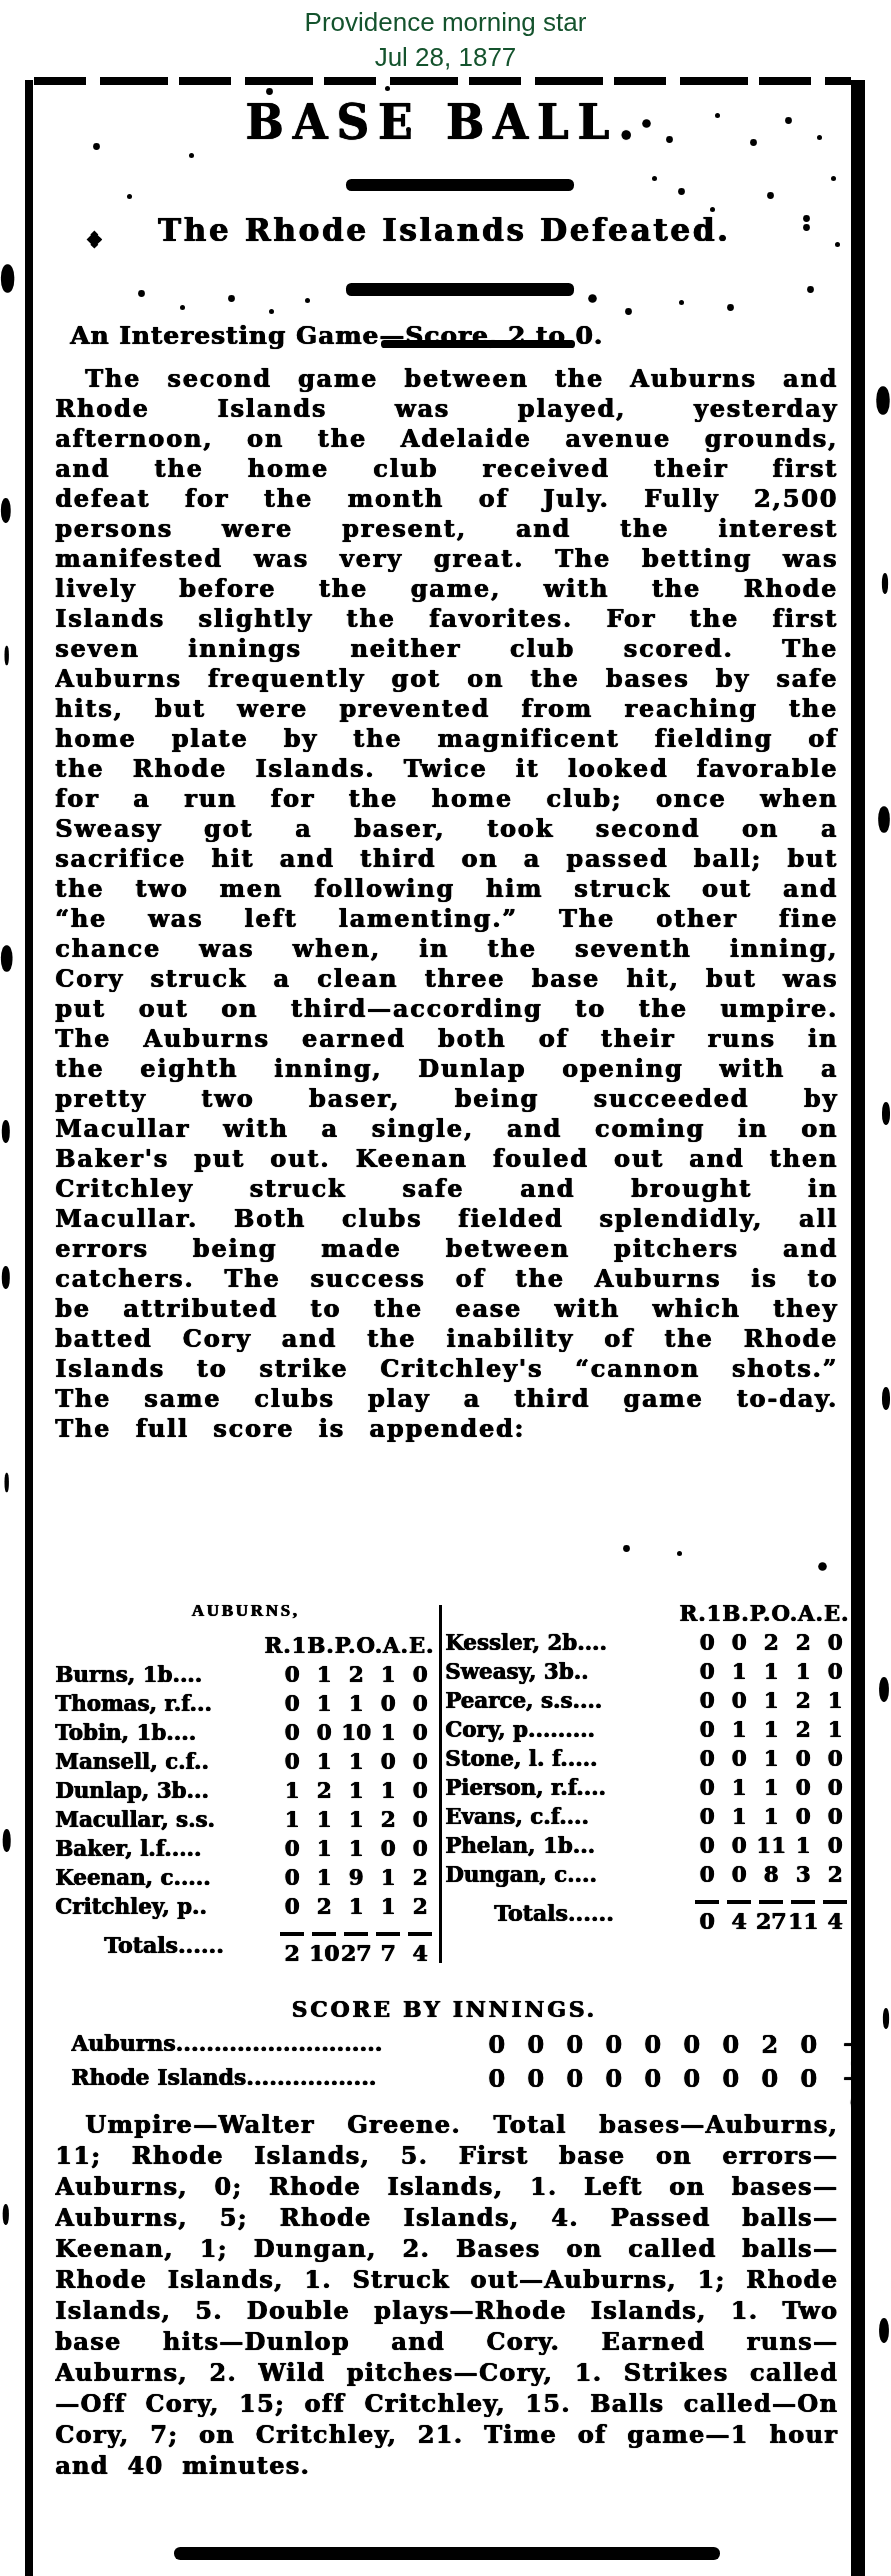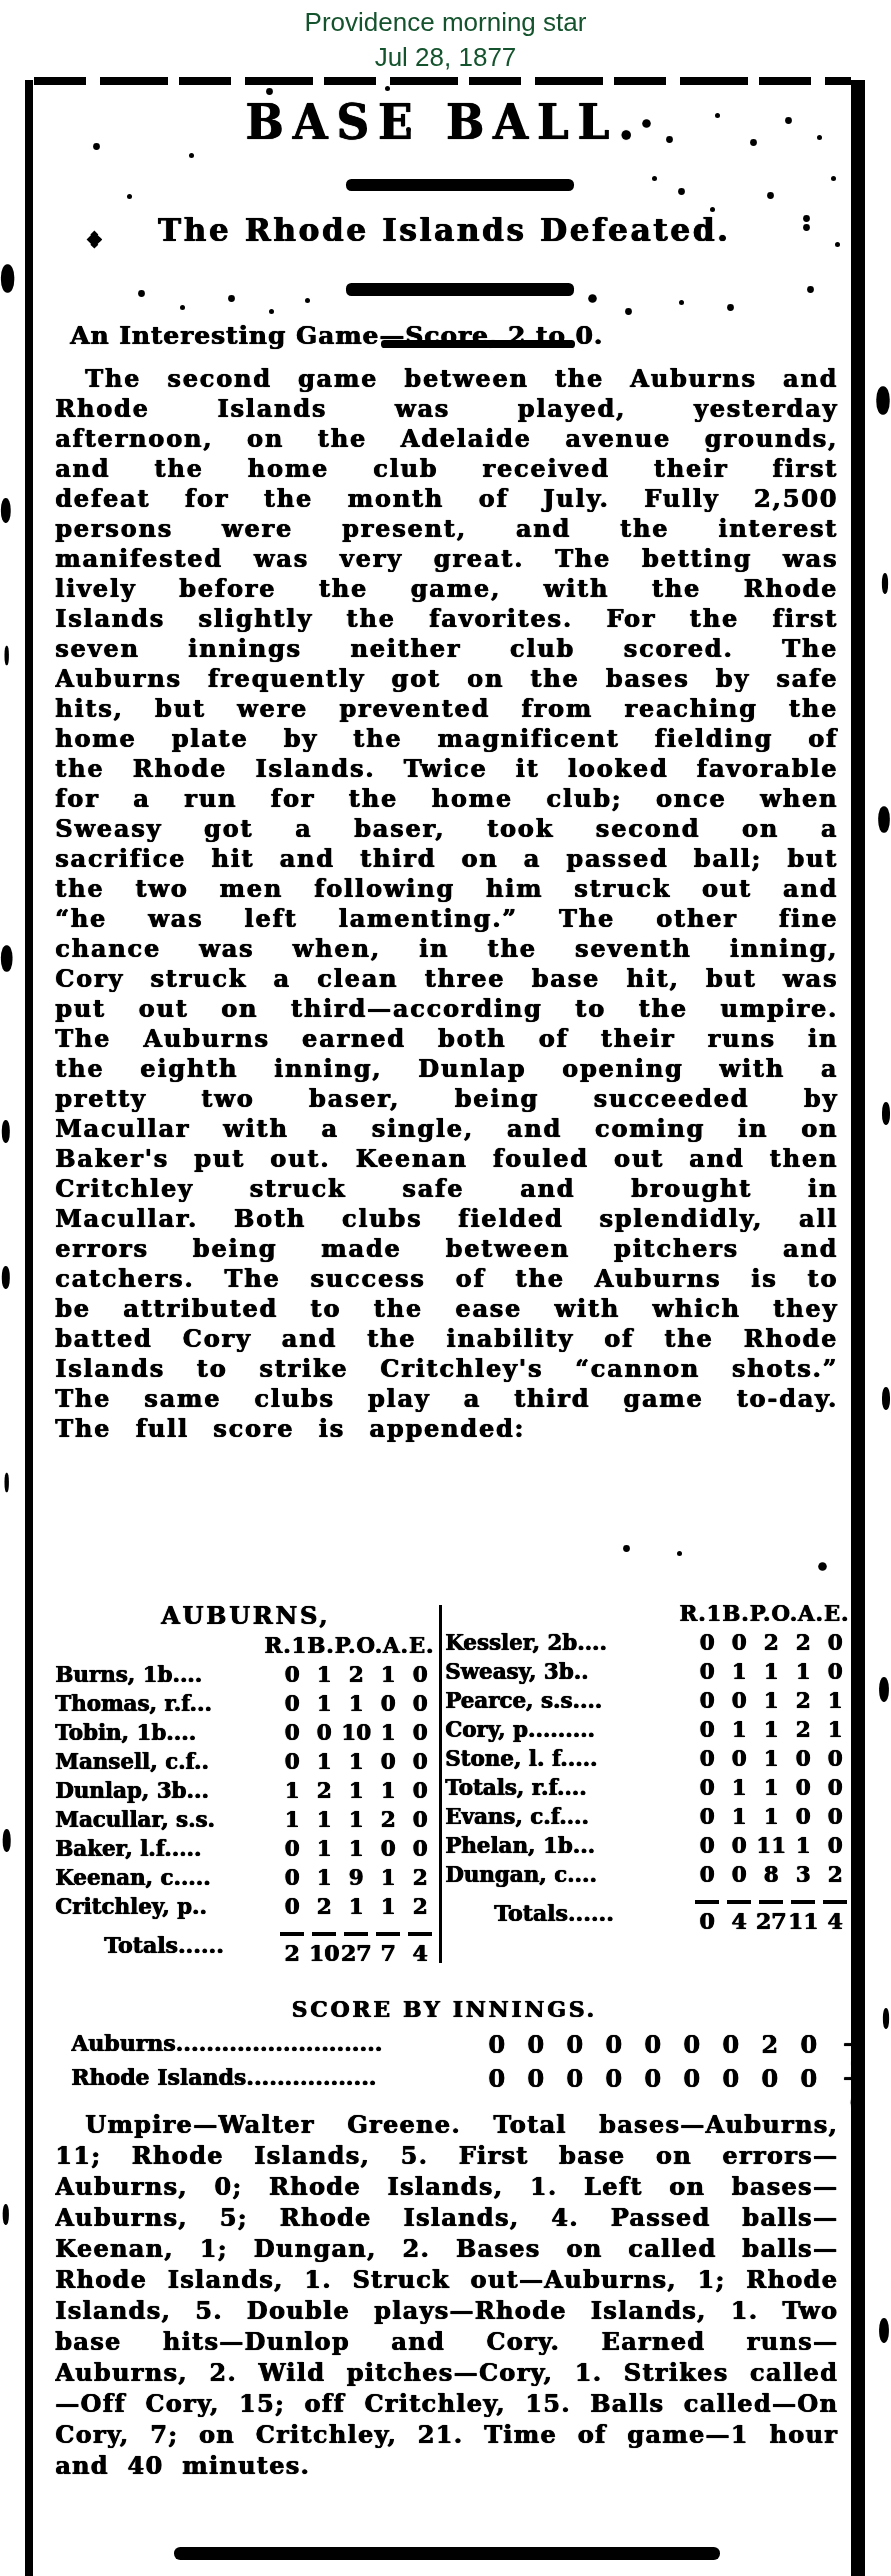--- a/index.html
+++ b/index.html
@@ -37,21 +37,21 @@
     font-size:24px;line-height:31px;text-align:justify;font-weight:bold;
     letter-spacing:1.3px;word-spacing:9px;text-indent:30px;
     text-shadow:0 0 0.9px #000,0.7px 0 0 #000;}
   
   .tables{position:absolute;top:1601px;left:55px;width:796px;display:flex;
     text-shadow:0 0 0.9px #000,0.7px 0 0 #000;}
   .tbl{font-weight:bold;}
   .tbl-left{width:381px;}
   .tbl-sep{width:3.6px;background:#000;margin:3.6px 2.7px 0 2.7px;height:358px;}
   .tbl-right{flex:1;}
-  .team-name{text-align:center;font-size:24px;letter-spacing:2.7px;height:32px;}
+  .team-name{text-align:center;font-size:17px;letter-spacing:2.7px;height:32px;font-family:Liberation Serif, serif;}
   .stat-head{text-align:right;font-size:21.4px;letter-spacing:0.9px;height:28.5px;padding-right:1.8px;}
   .p-row{display:flex;height:29px;font-size:21.4px;}
   .p-name{flex:1;white-space:nowrap;overflow:hidden;}
   .p-stat{width:32px;text-align:center;}
   .totals-row{display:flex;height:41px;font-size:22px;margin-top:9px;}
   .t-label{flex:1;padding-left:49px;white-space:nowrap;overflow:hidden;}
   .t-stat{width:32px;text-align:center;
     background:linear-gradient(#000 0 3.6px,transparent 3.6px) top center / 24px 4.5px no-repeat;
     padding-top:8px;}
   
@@ -233,21 +233,21 @@
       </div>
     <div class="p-row">
         <span class="p-name">Stone, l. f.....</span>
         <span class="p-stat">0</span>
         <span class="p-stat">0</span>
         <span class="p-stat">1</span>
         <span class="p-stat">0</span>
         <span class="p-stat">0</span>
       </div>
     <div class="p-row">
-        <span class="p-name">Totals, r.f....</span>
+        <span class="p-name">Pierson, r.f....</span>
         <span class="p-stat">0</span>
         <span class="p-stat">1</span>
         <span class="p-stat">1</span>
         <span class="p-stat">0</span>
         <span class="p-stat">0</span>
       </div>
     <div class="p-row">
         <span class="p-name">Evans, c.f....</span>
         <span class="p-stat">0</span>
         <span class="p-stat">1</span>

